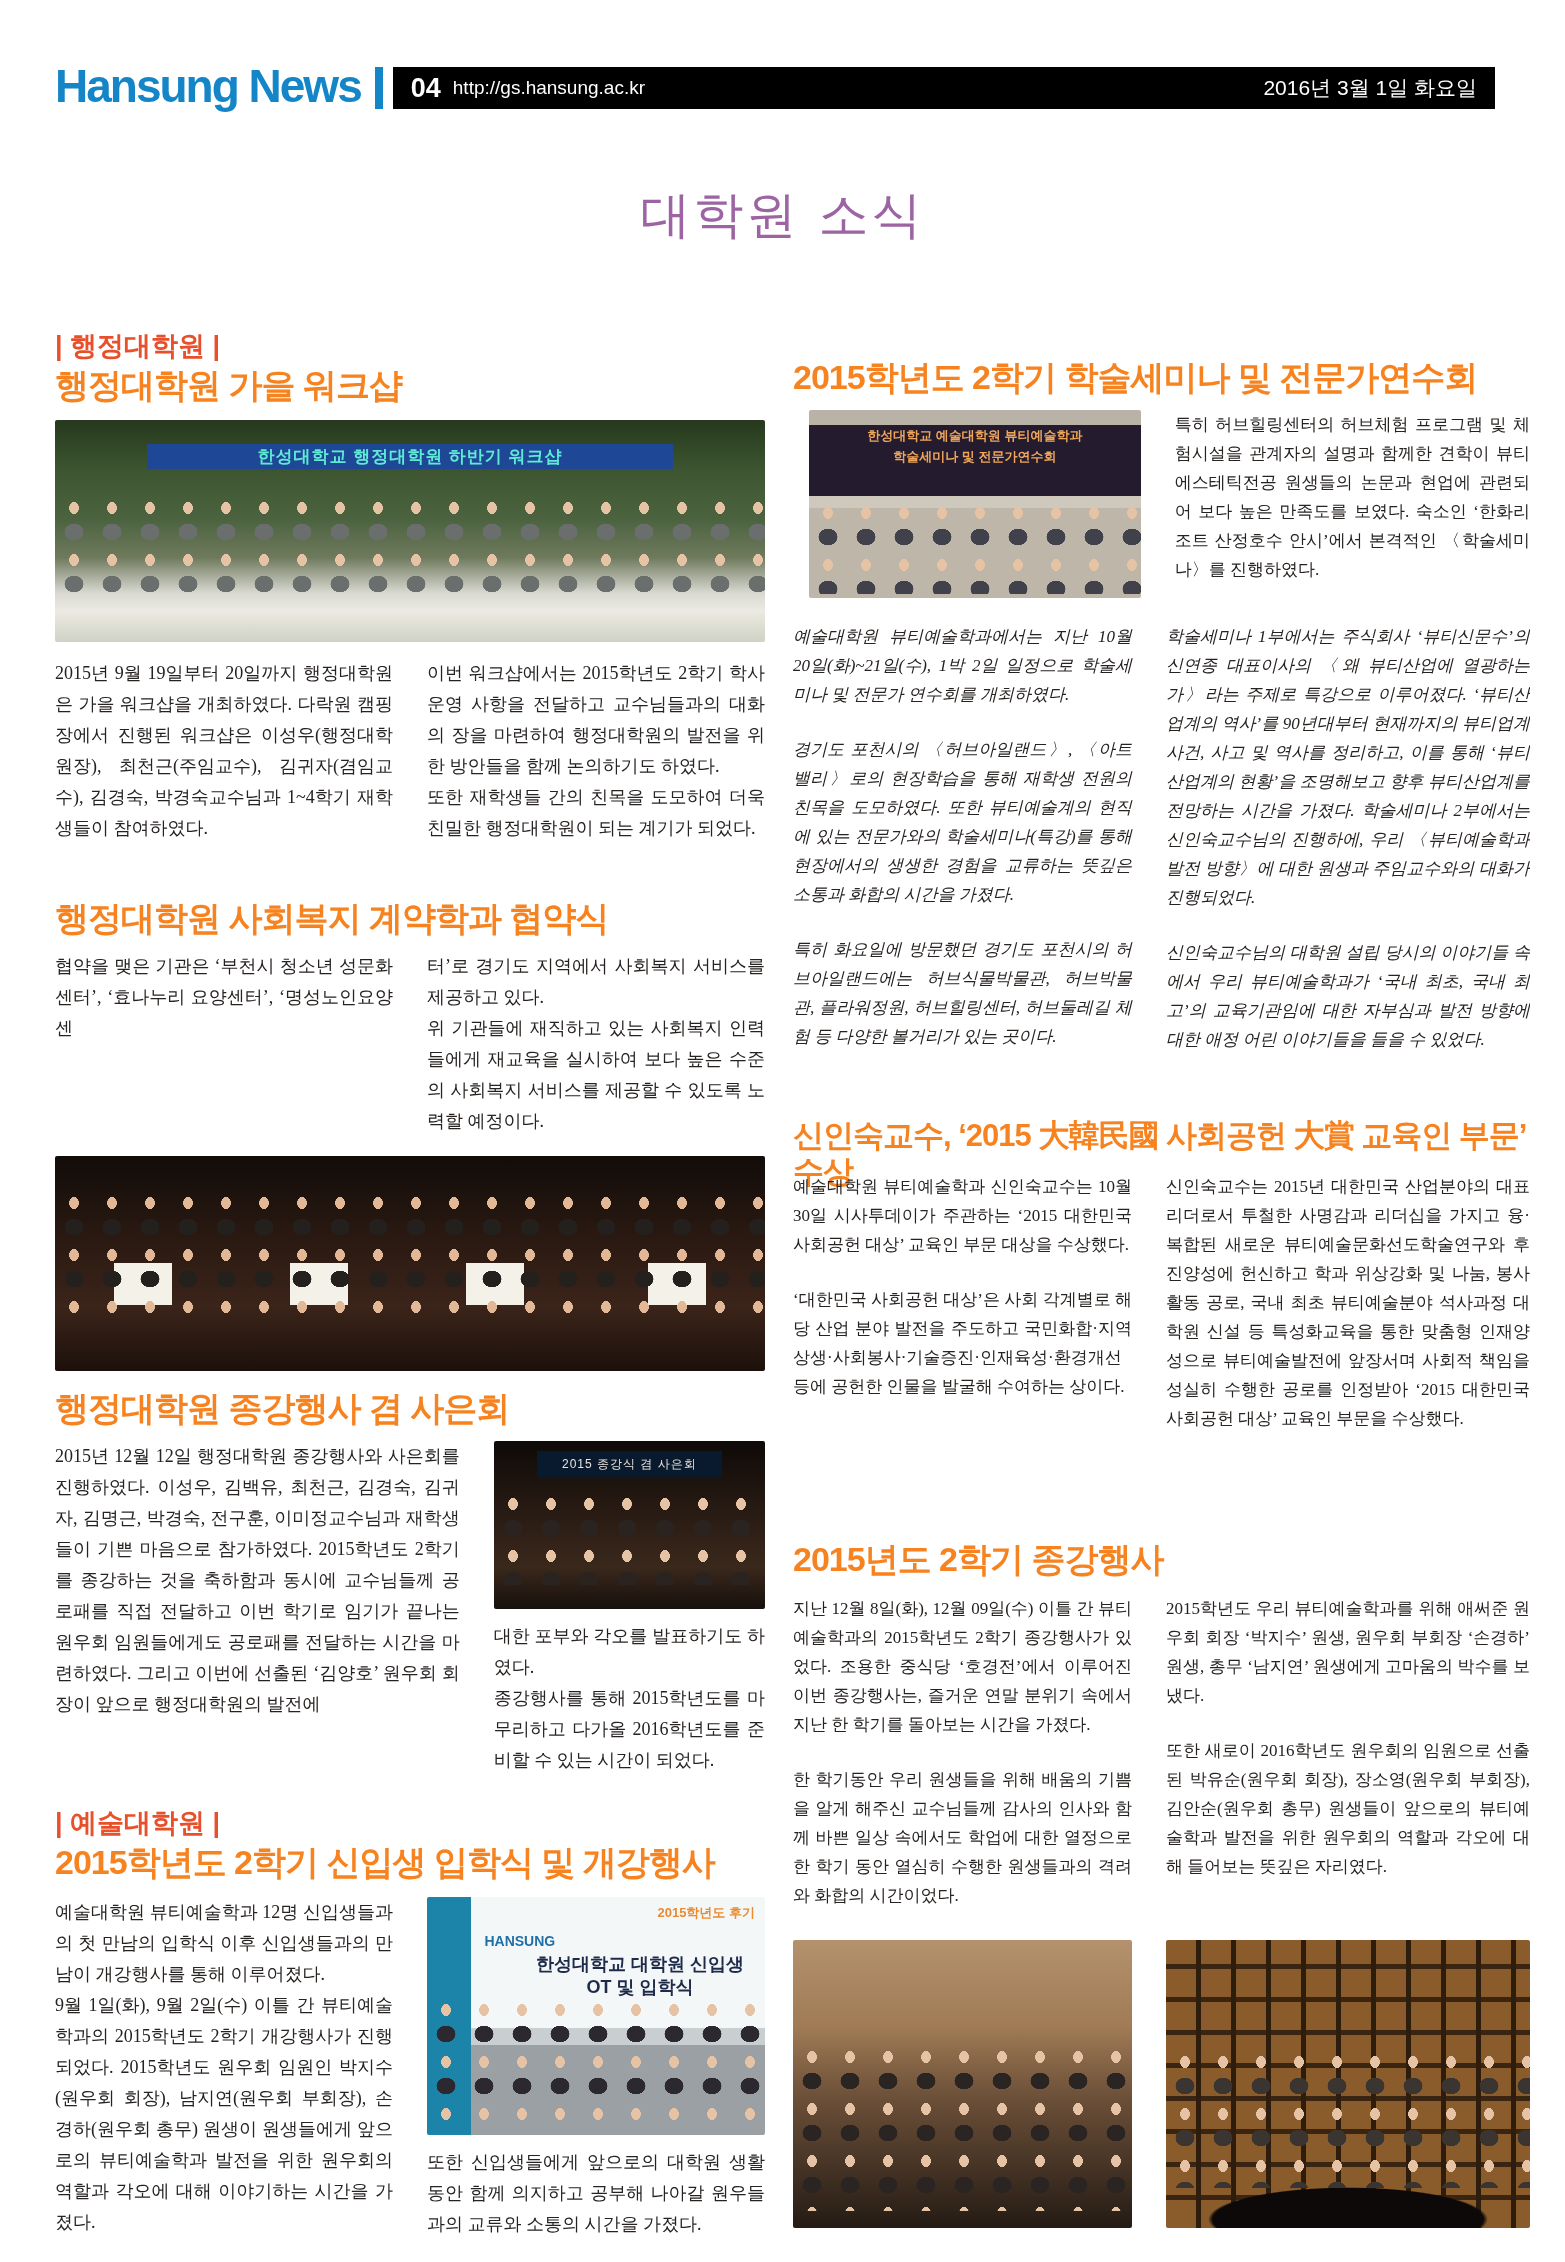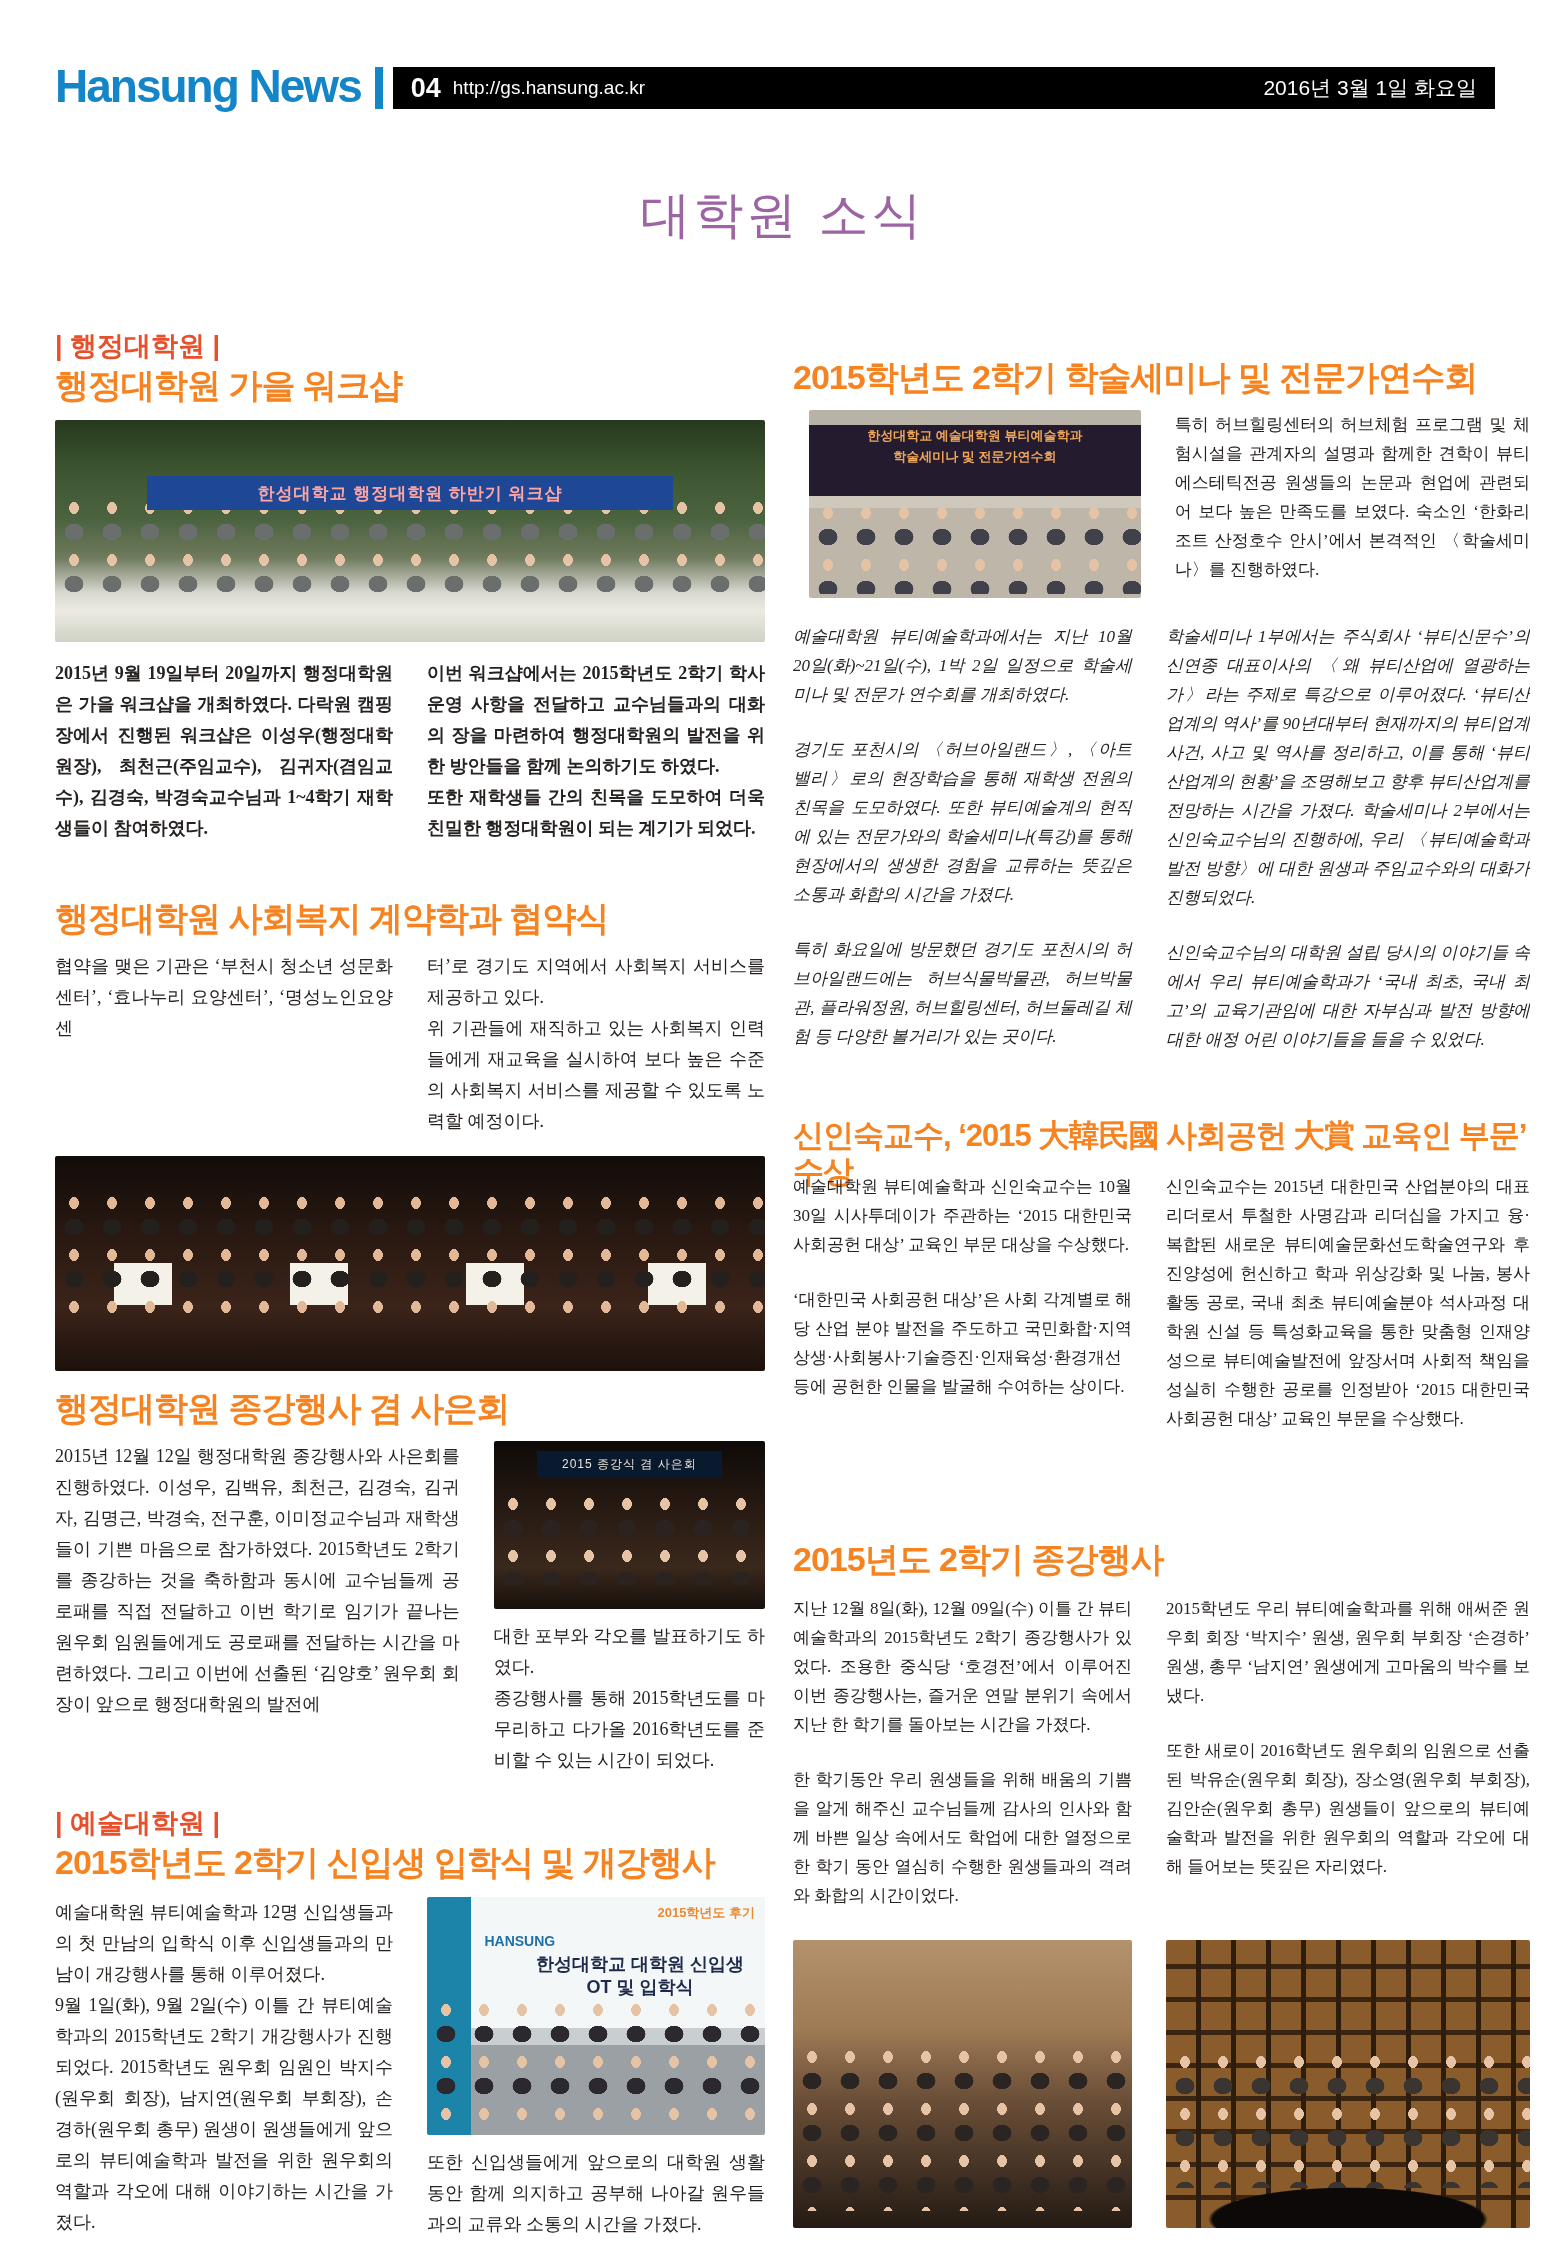--- a/index.html
+++ b/index.html
@@ -43,22 +43,22 @@
   
   .photo{position:relative;overflow:hidden;border-radius:2px;}
   .crowd{position:absolute;left:0;right:0;background-repeat:repeat;background-size:38px 52px;
     background-image:
       radial-gradient(ellipse 8px 10px at 19px 13px, var(--skin,#e6c3a5) 0 60%, rgba(0,0,0,0) 62%),
       radial-gradient(ellipse 15px 13px at 19px 37px, var(--cloth,#555) 0 62%, rgba(0,0,0,0) 64%);}
   .pbanner{position:absolute;display:flex;align-items:center;justify-content:center;text-align:center;}
 
   .p1{height:222px;margin-top:10px;background:linear-gradient(180deg,#26381d 0%,#3c5530 22%,#4c6340 45%,#6f7a5d 62%,#d9d9d2 78%,#eceae2 86%,#cfd2c4 100%);}
   .p1 .crowd{top:34%;height:44%;--cloth:#6a6f6e;}
-  .p1 .pbanner{top:24px;left:13%;width:74%;height:34px;background:#1e4896;color:#fca5a5;
-               font:700 17px "Liberation Sans",sans-serif;letter-spacing:1px;margin-top:32px;}
+  .p1 .pbanner{top:24px;left:13%;width:74%;height:25px;background:#1e4896;color:#5eead4;
+               font:700 17px "Liberation Sans",sans-serif;letter-spacing:1px;}
 
   .p2{height:215px;margin-top:10px;background-color:#1c100b;
       background-image:
         linear-gradient(#f4f1e8,#f4f1e8),linear-gradient(#f4f1e8,#f4f1e8),
         linear-gradient(#f4f1e8,#f4f1e8),linear-gradient(#f4f1e8,#f4f1e8),
         linear-gradient(180deg,#120c09 0%,#2b1a12 40%,#3b241a 70%,#1c100b 100%);
       background-size:58px 42px,58px 42px,58px 42px,58px 42px,100% 100%;
       background-position:9% 62%,36% 62%,63% 62%,91% 62%,0 0;background-repeat:no-repeat;}
   .p2 .crowd{top:16%;height:58%;--cloth:#23201e;--skin:#e2b896;}
 
@@ -85,21 +85,21 @@
   .p6 .crowd{top:36%;height:58%;--cloth:#2a2522;}
 
   .p7{height:288px;background-image:
         radial-gradient(ellipse 62% 18% at 50% 97%, #0c0908 0 60%, rgba(0,0,0,0) 62%),
         repeating-linear-gradient(90deg, rgba(0,0,0,0) 0 30px, #2e1d0d 30px 35px),
         repeating-linear-gradient(0deg, #8a5c2c 0 28px, #3a2512 28px 33px);}
   .p7 .crowd{top:38%;height:48%;--cloth:#3a3531;}
 
   
   .mt8{margin-top:8px;}.mt10{margin-top:10px;}.mt12{margin-top:12px;}
-  .mt16{margin-top:16px;font-weight:bold;}.mt18{margin-top:18px;}.mt24{margin-top:24px;}
+  .mt16{margin-top:16px;}.mt18{margin-top:18px;}.mt24{margin-top:24px;}
   .h225{height:225px;}.h195{height:195px;}.h340{height:340px;}.h370{height:370px;}
   .h200{height:200px;padding-left:16px;}.h480{height:480px;font-style:italic;}.h350{height:350px;}.h330{height:330px;}
 </style>
 </head>
 <body>
 
 <div class="page">
 
   <div class="header">
     <div class="logo">Hansung News</div>

